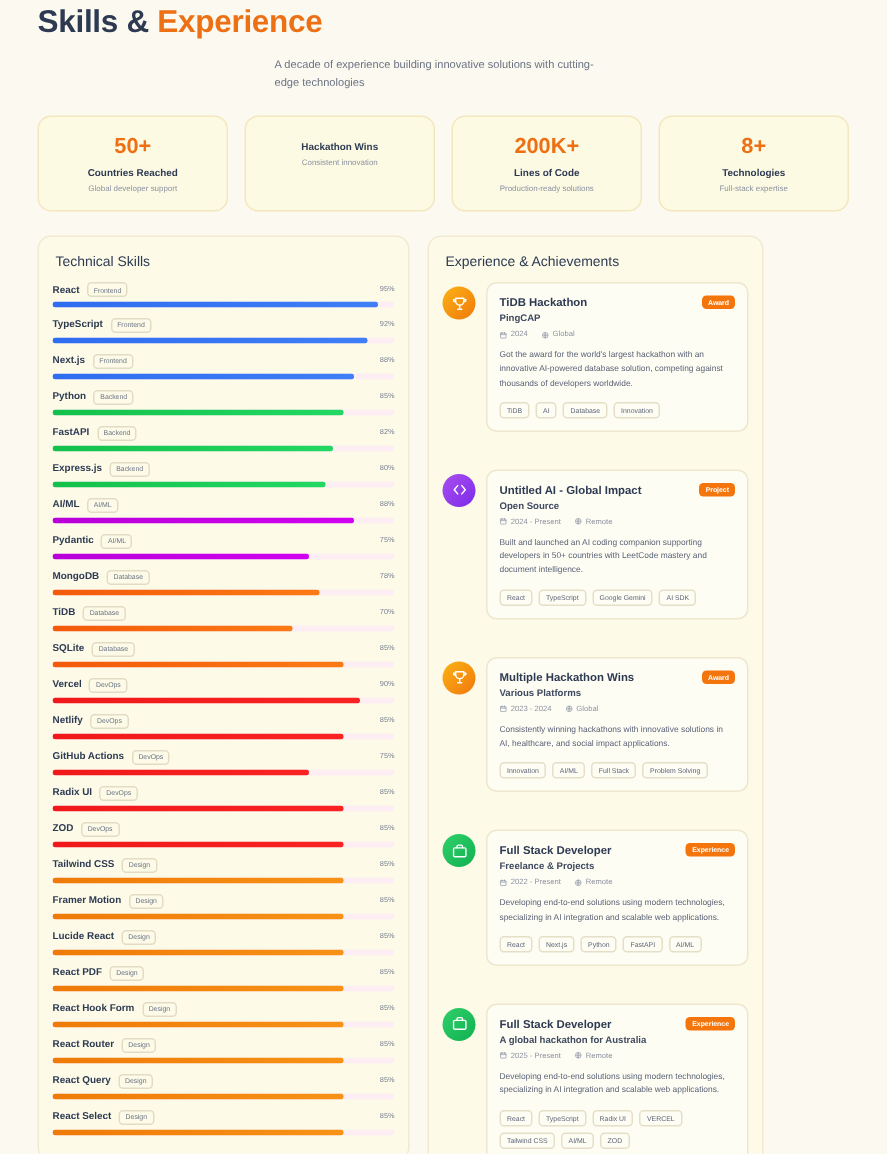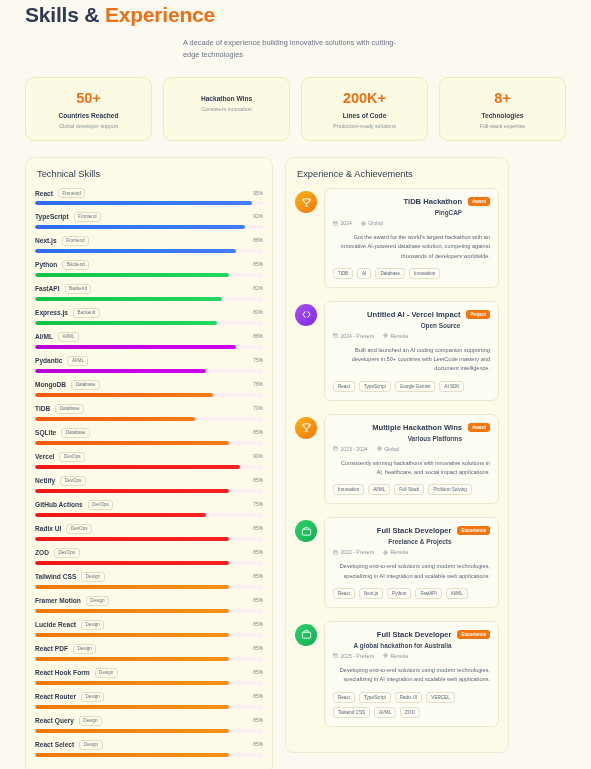--- a/index.html
+++ b/index.html
@@ -135,23 +135,22 @@
   .cat-Database .skill-fill { background: linear-gradient(90deg,#f35a0a,#fb7a15); }
   .cat-DevOps   .skill-fill { background: linear-gradient(90deg,#f01818,#fb2222); }
   .cat-Design   .skill-fill { background: linear-gradient(90deg,#ef7a08,#f79216); }
 
   
   .exp-panel { width: 224px; padding-bottom: 12px; }
   .exp-list { padding: 9px 9px 0; }
   .exp-item {
     display: flex;
     gap: 7px;
-    margin-bottom: 13px;
+    margin-bottom: 25px;
     align-items: flex-start;
-    text-align: right;
   }
   .exp-icon {
     width: 22px;
     height: 22px;
     border-radius: 50%;
     flex-shrink: 0;
     display: flex;
     align-items: center;
     justify-content: center;
     margin-top: 3px;
@@ -556,21 +555,21 @@
           <div class="exp-item">
             <div class="exp-icon ic-project">
               <svg width="11" height="11" viewBox="0 0 24 24" fill="none" stroke="#fff" stroke-width="2.2" stroke-linecap="round" stroke-linejoin="round">
                 <polyline points="9 6 4 12 9 18"></polyline>
                 <polyline points="15 6 20 12 15 18"></polyline>
               </svg>
             </div>
             <div class="exp-card">
               <div class="exp-top">
                 <div class="exp-heading">
-                  <div class="exp-title">Untitled AI - Vercel Impact</div>
+                  <div class="exp-title">Untitled AI - Global Impact</div>
                   <div class="exp-org">Open Source</div>
                   <div class="exp-meta">
                     <span class="meta-chunk">
                       <span>
                         <svg width="5" height="5" viewBox="0 0 24 24" fill="none" stroke="#9aa0ad" stroke-width="2.5" stroke-linecap="round">
                           <rect x="3" y="5" width="18" height="16" rx="2"></rect>
                           <path d="M3 10h18M8 3v4M16 3v4"></path>
                         </svg>
                       </span>
                       <span>2024 - Present</span>

